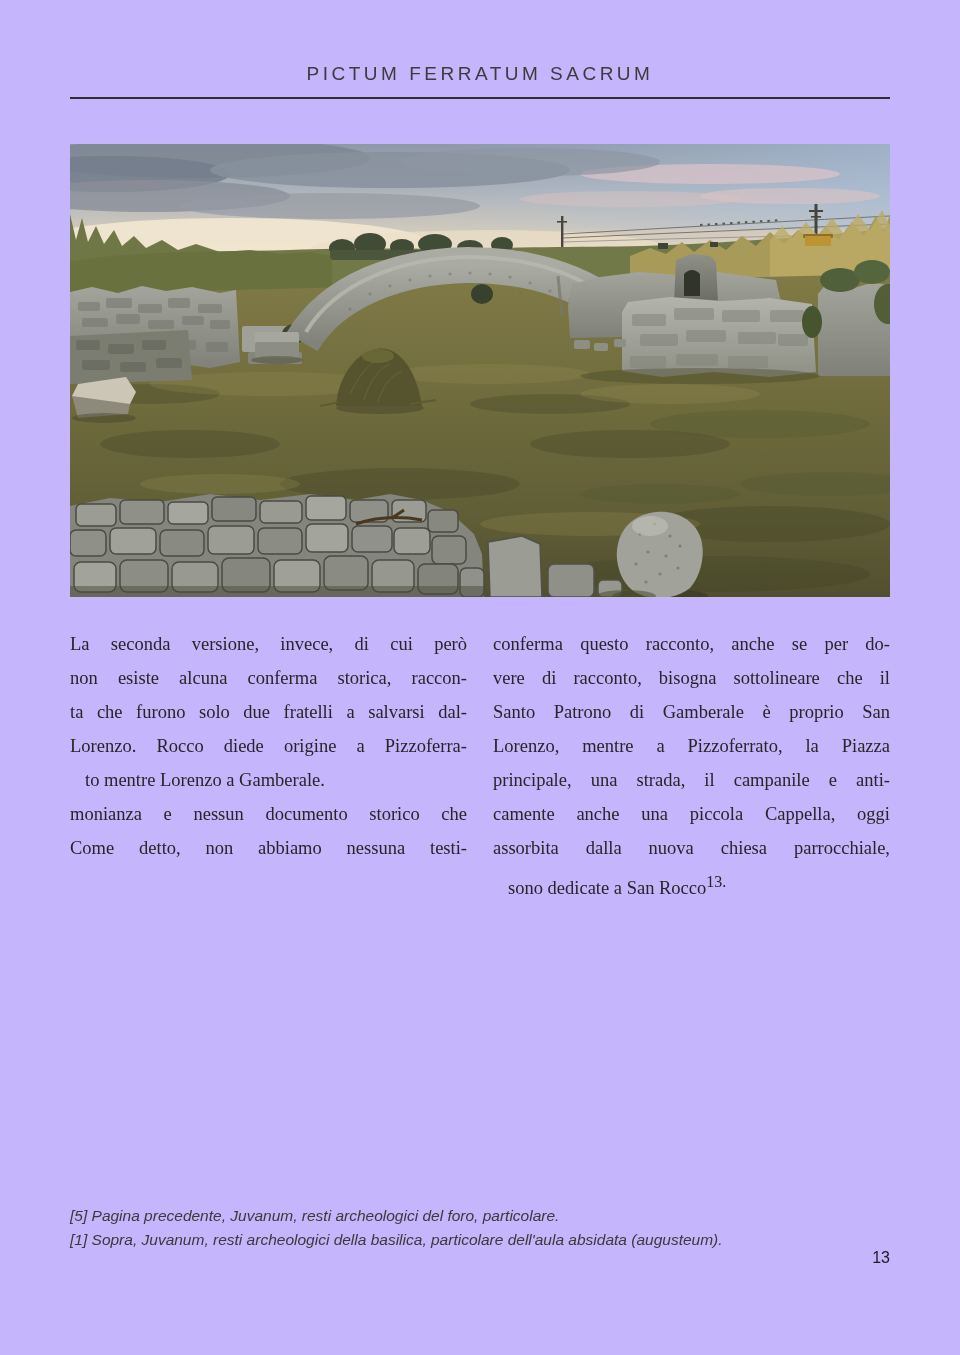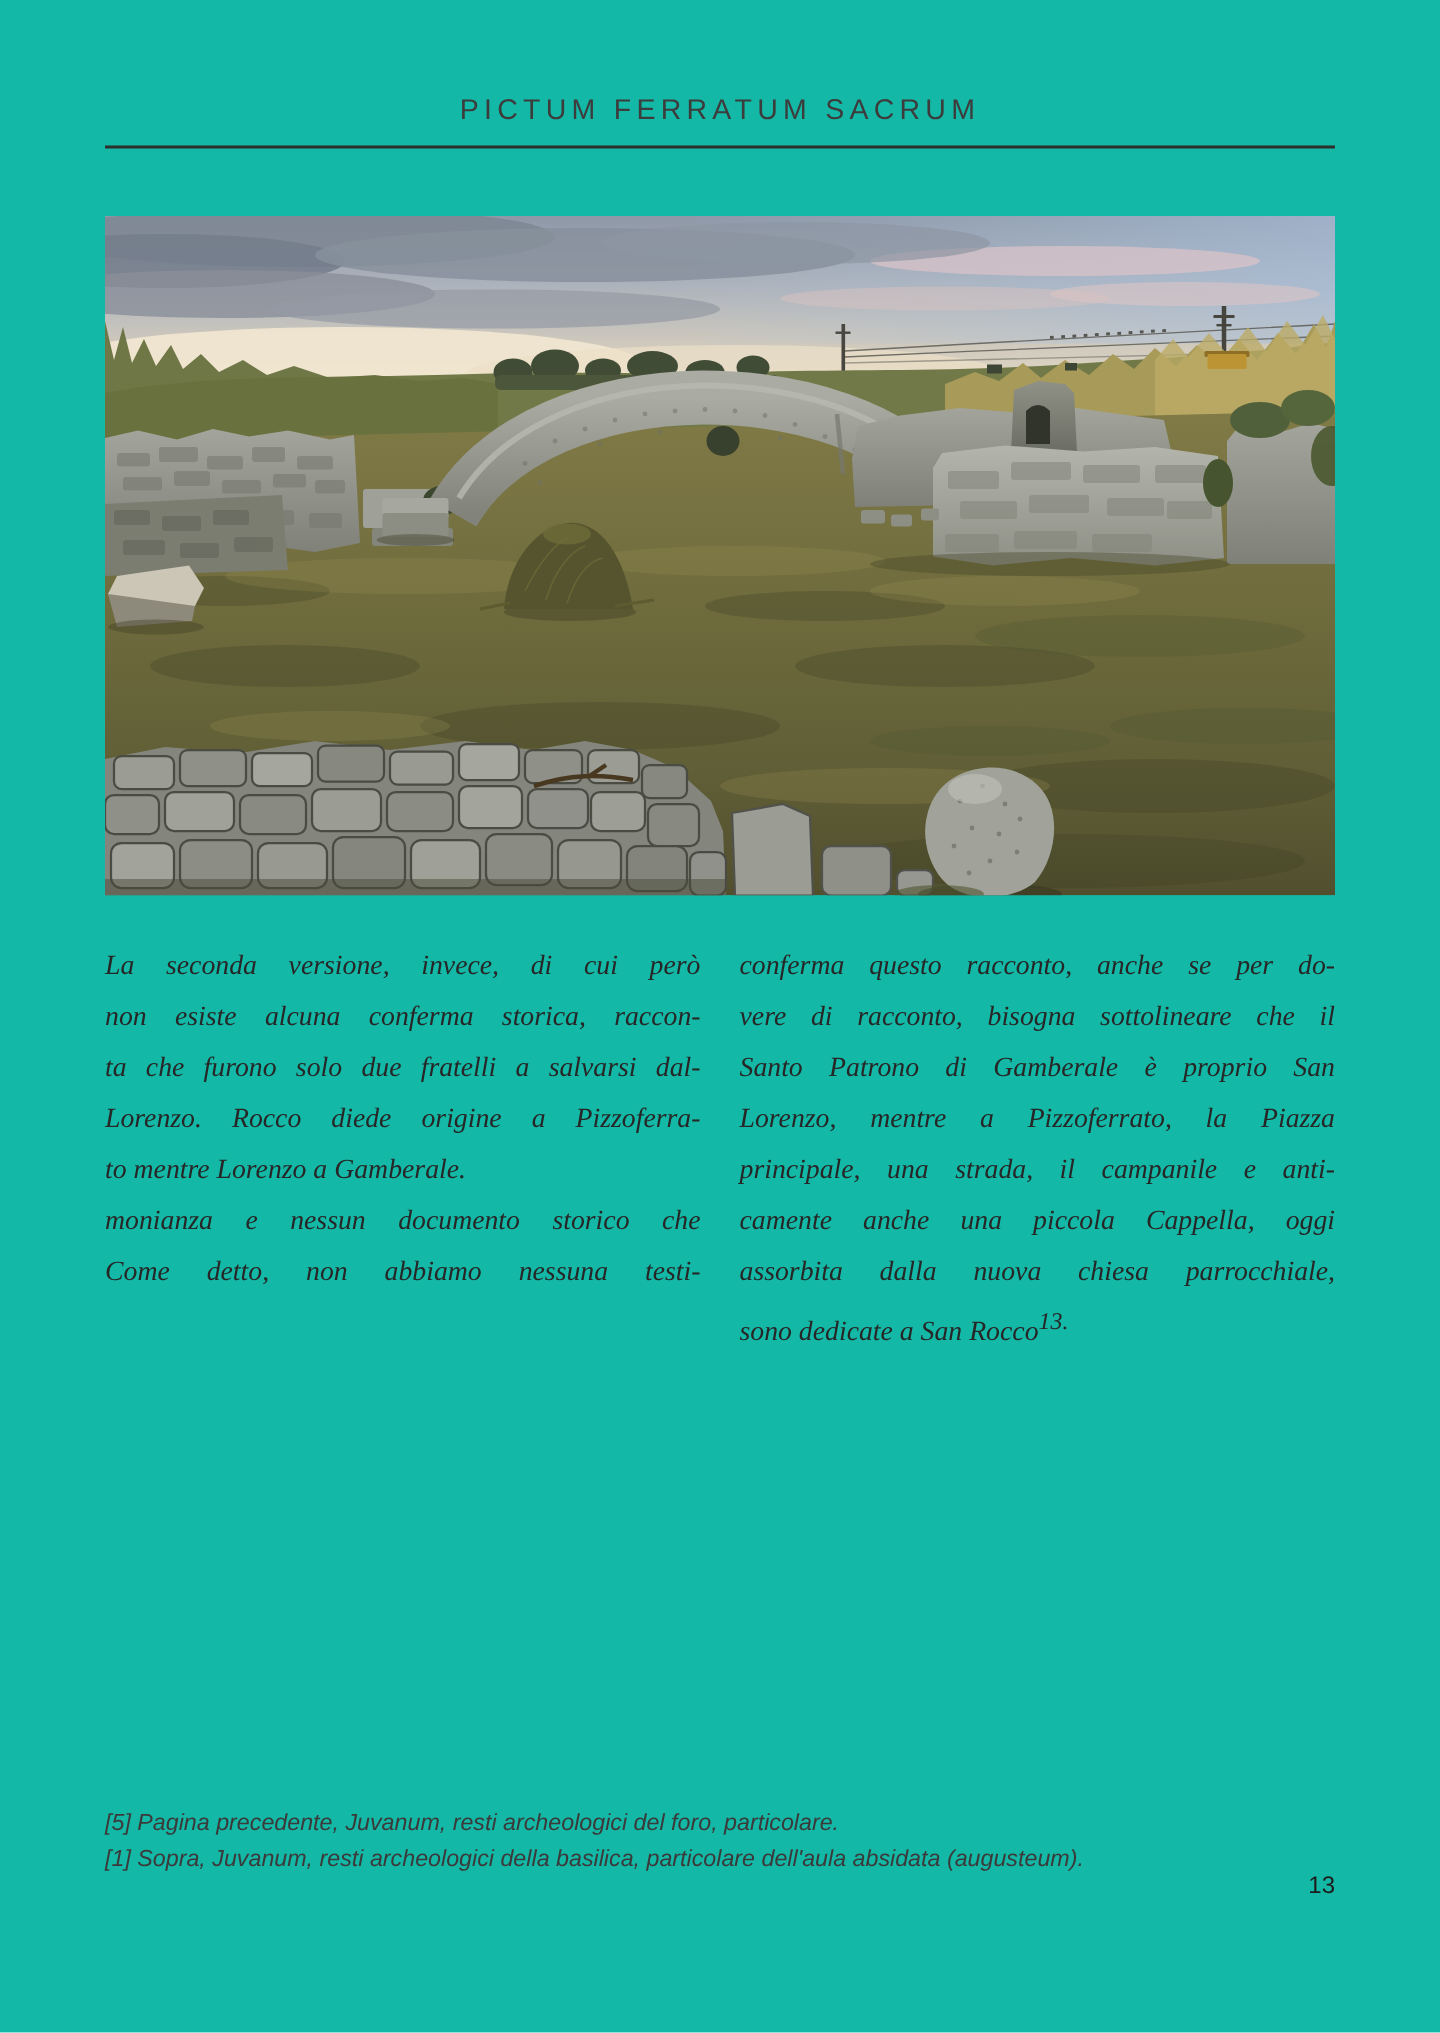--- a/index.html
+++ b/index.html
@@ -1,29 +1,29 @@
 <!DOCTYPE html>
 <html><head>
 <meta charset="utf-8">
 <style>
   html,body{margin:0;padding:0;background:#ffffff;}
-  .page{position:relative;width:960px;height:1355px;background:#14b8a6;overflow:hidden;
+  .page{position:relative;width:960px;height:1355px;background:#c4b5fd;overflow:hidden;
         font-family:"Liberation Serif",serif;color:#222;}
   .header-title{position:absolute;top:63px;left:0;width:100%;text-align:center;
         font-family:"Liberation Sans",sans-serif;font-size:19px;font-weight:400;
         letter-spacing:3.5px;color:#3c3c3c;}
   .header-rule{position:absolute;top:97px;left:70px;width:820px;height:0;
         border-top:2px solid #2e2e2e;}
   .photo{position:absolute;top:144px;left:70px;width:820px;height:453px;margin:0;overflow:hidden;}
   .photo svg{display:block;width:100%;height:100%;}
   .columns{position:absolute;top:627px;left:70px;width:820px;display:flex;gap:26px;}
-  .col{width:397px;font-style:italic;}
+  .col{width:397px;}
   .line{font-size:18.5px;line-height:34px;color:#262626;
         text-align:justify;text-align-last:justify;}
-  .line.para-end{text-align-last:left;}
+  .line.para-end{text-align-last:left;margin-left:15px;}
   .line sup{font-size:16px;vertical-align:7px;}
   .captions{position:absolute;top:1204px;left:70px;width:840px;
         font-family:"Liberation Sans",sans-serif;font-style:italic;
         font-size:15.5px;line-height:24px;color:#3a3a3a;}
   .caption-line{white-space:nowrap;}
   .page-number{position:absolute;top:1249px;left:840px;width:50px;text-align:right;
         font-family:"Liberation Sans",sans-serif;font-size:16px;color:#1c1c1c;}
 </style>
 </head>
 <body>

